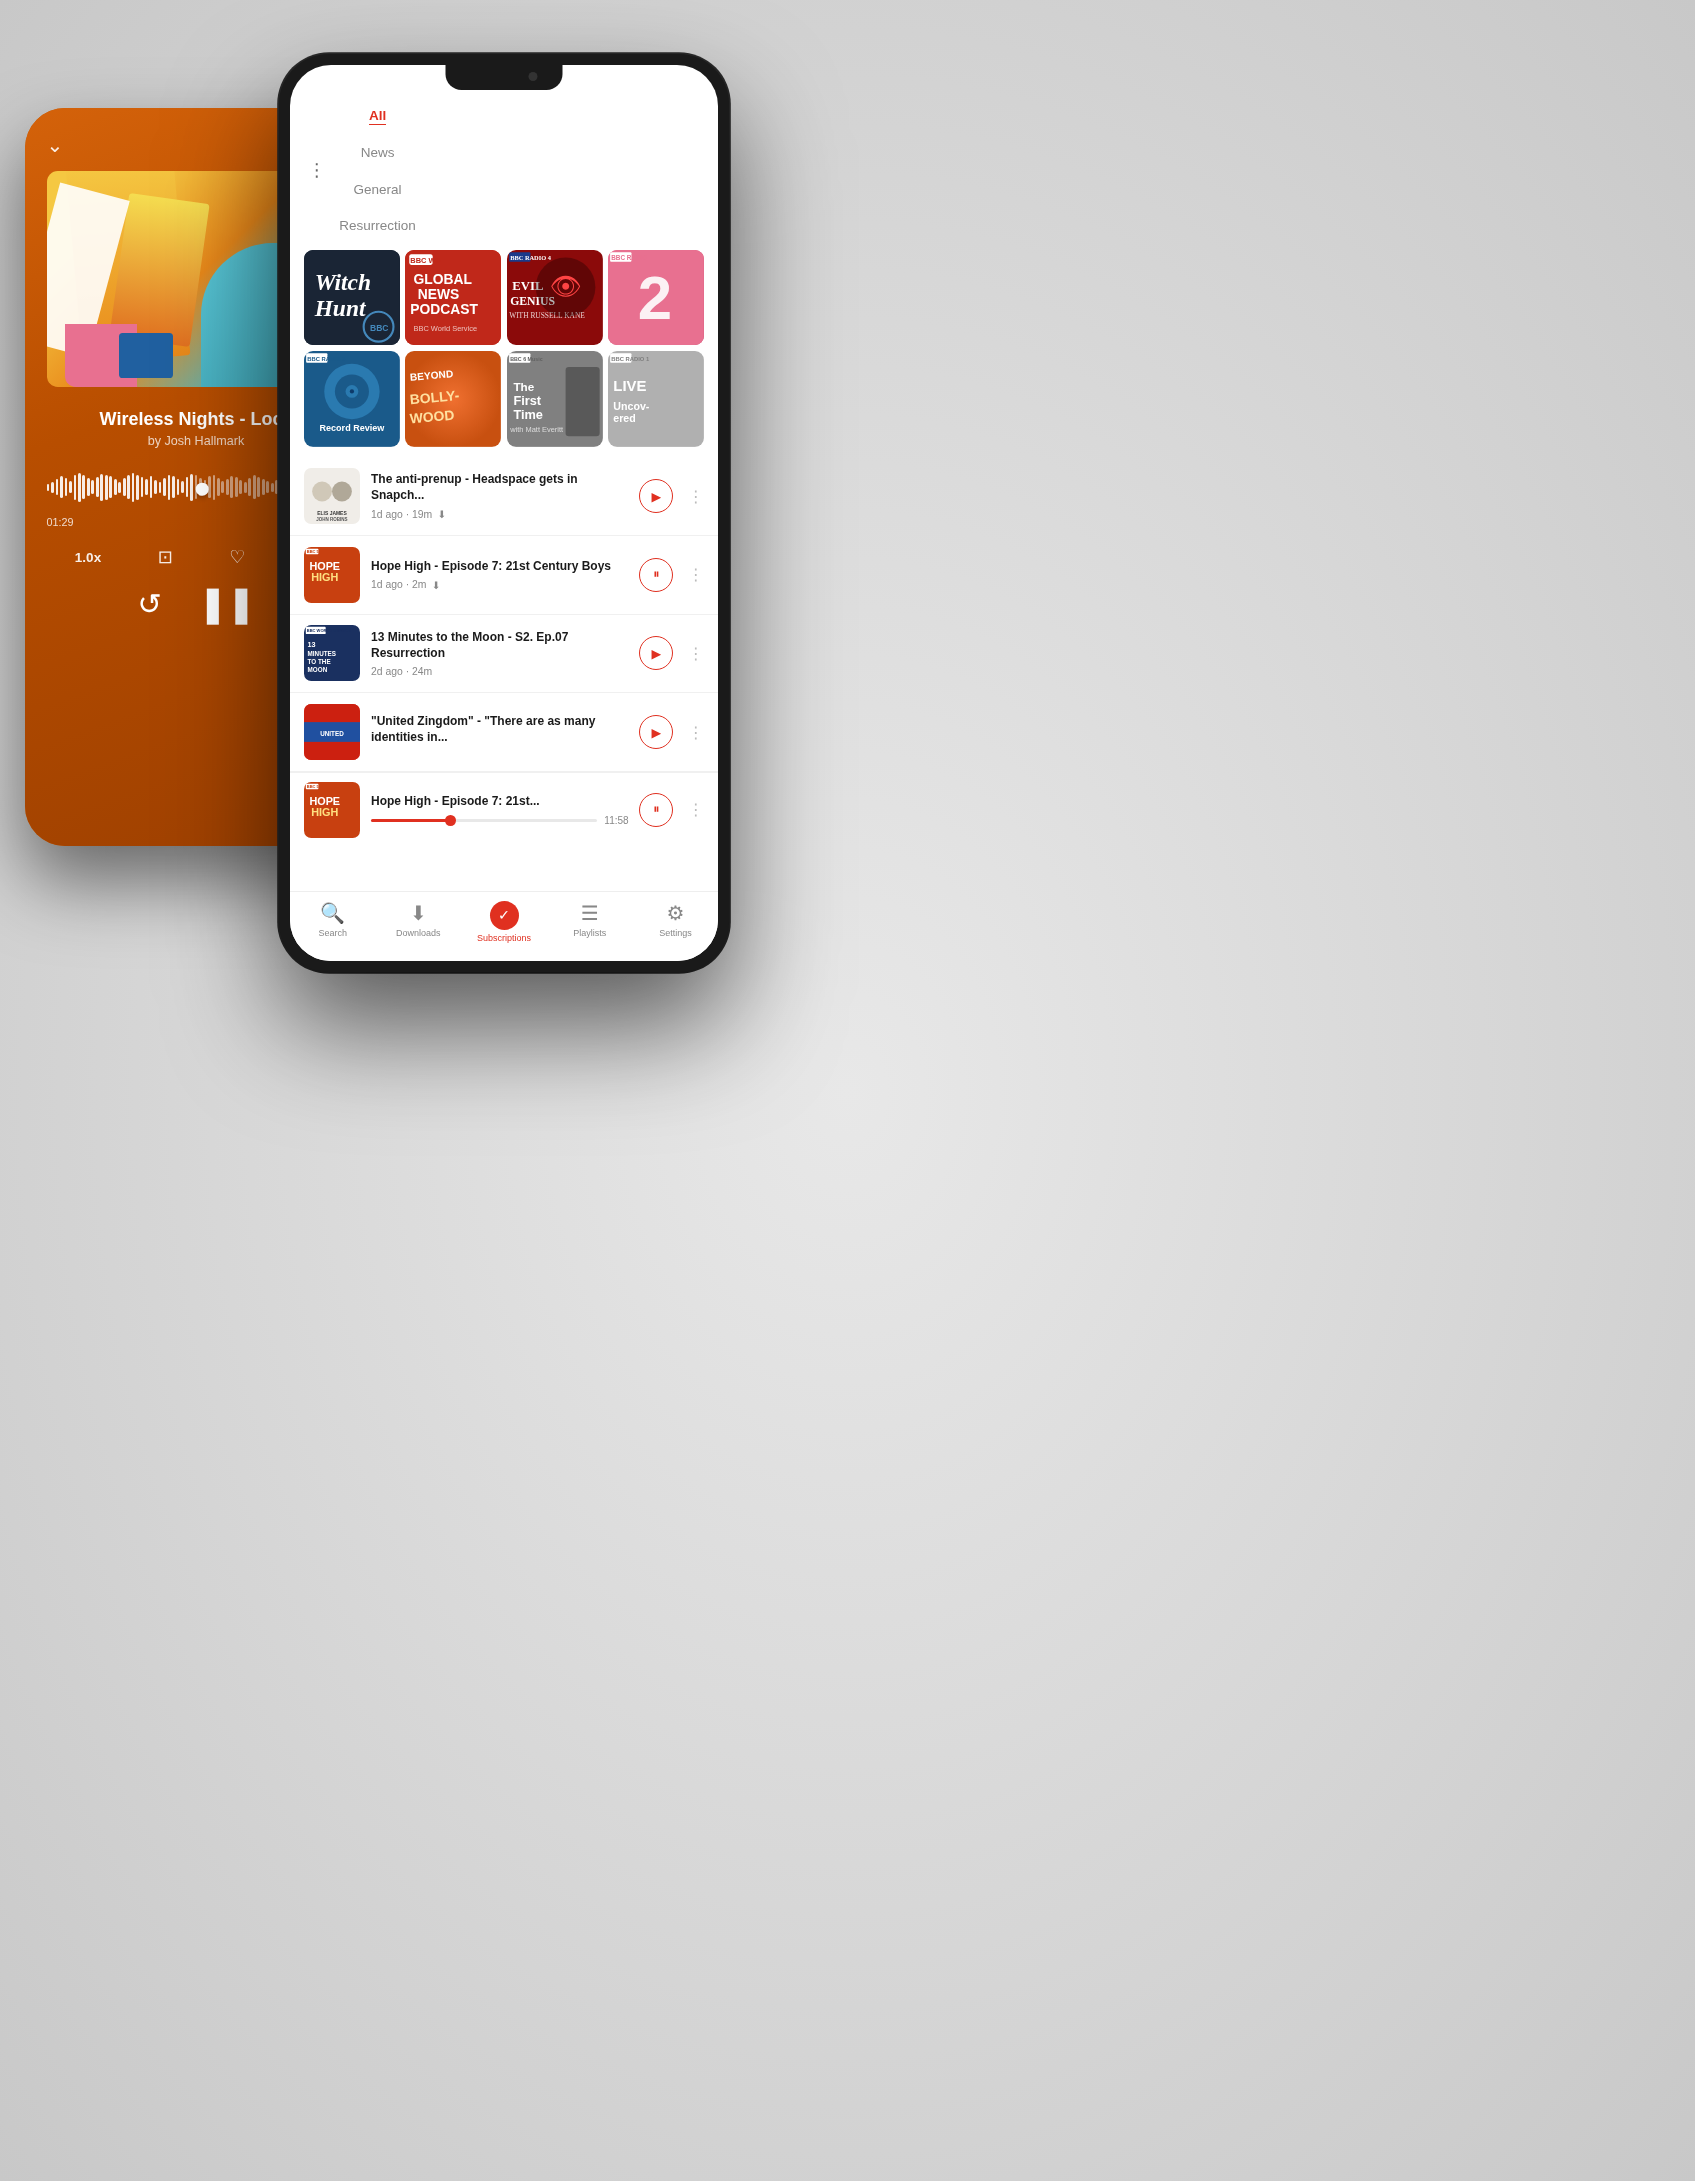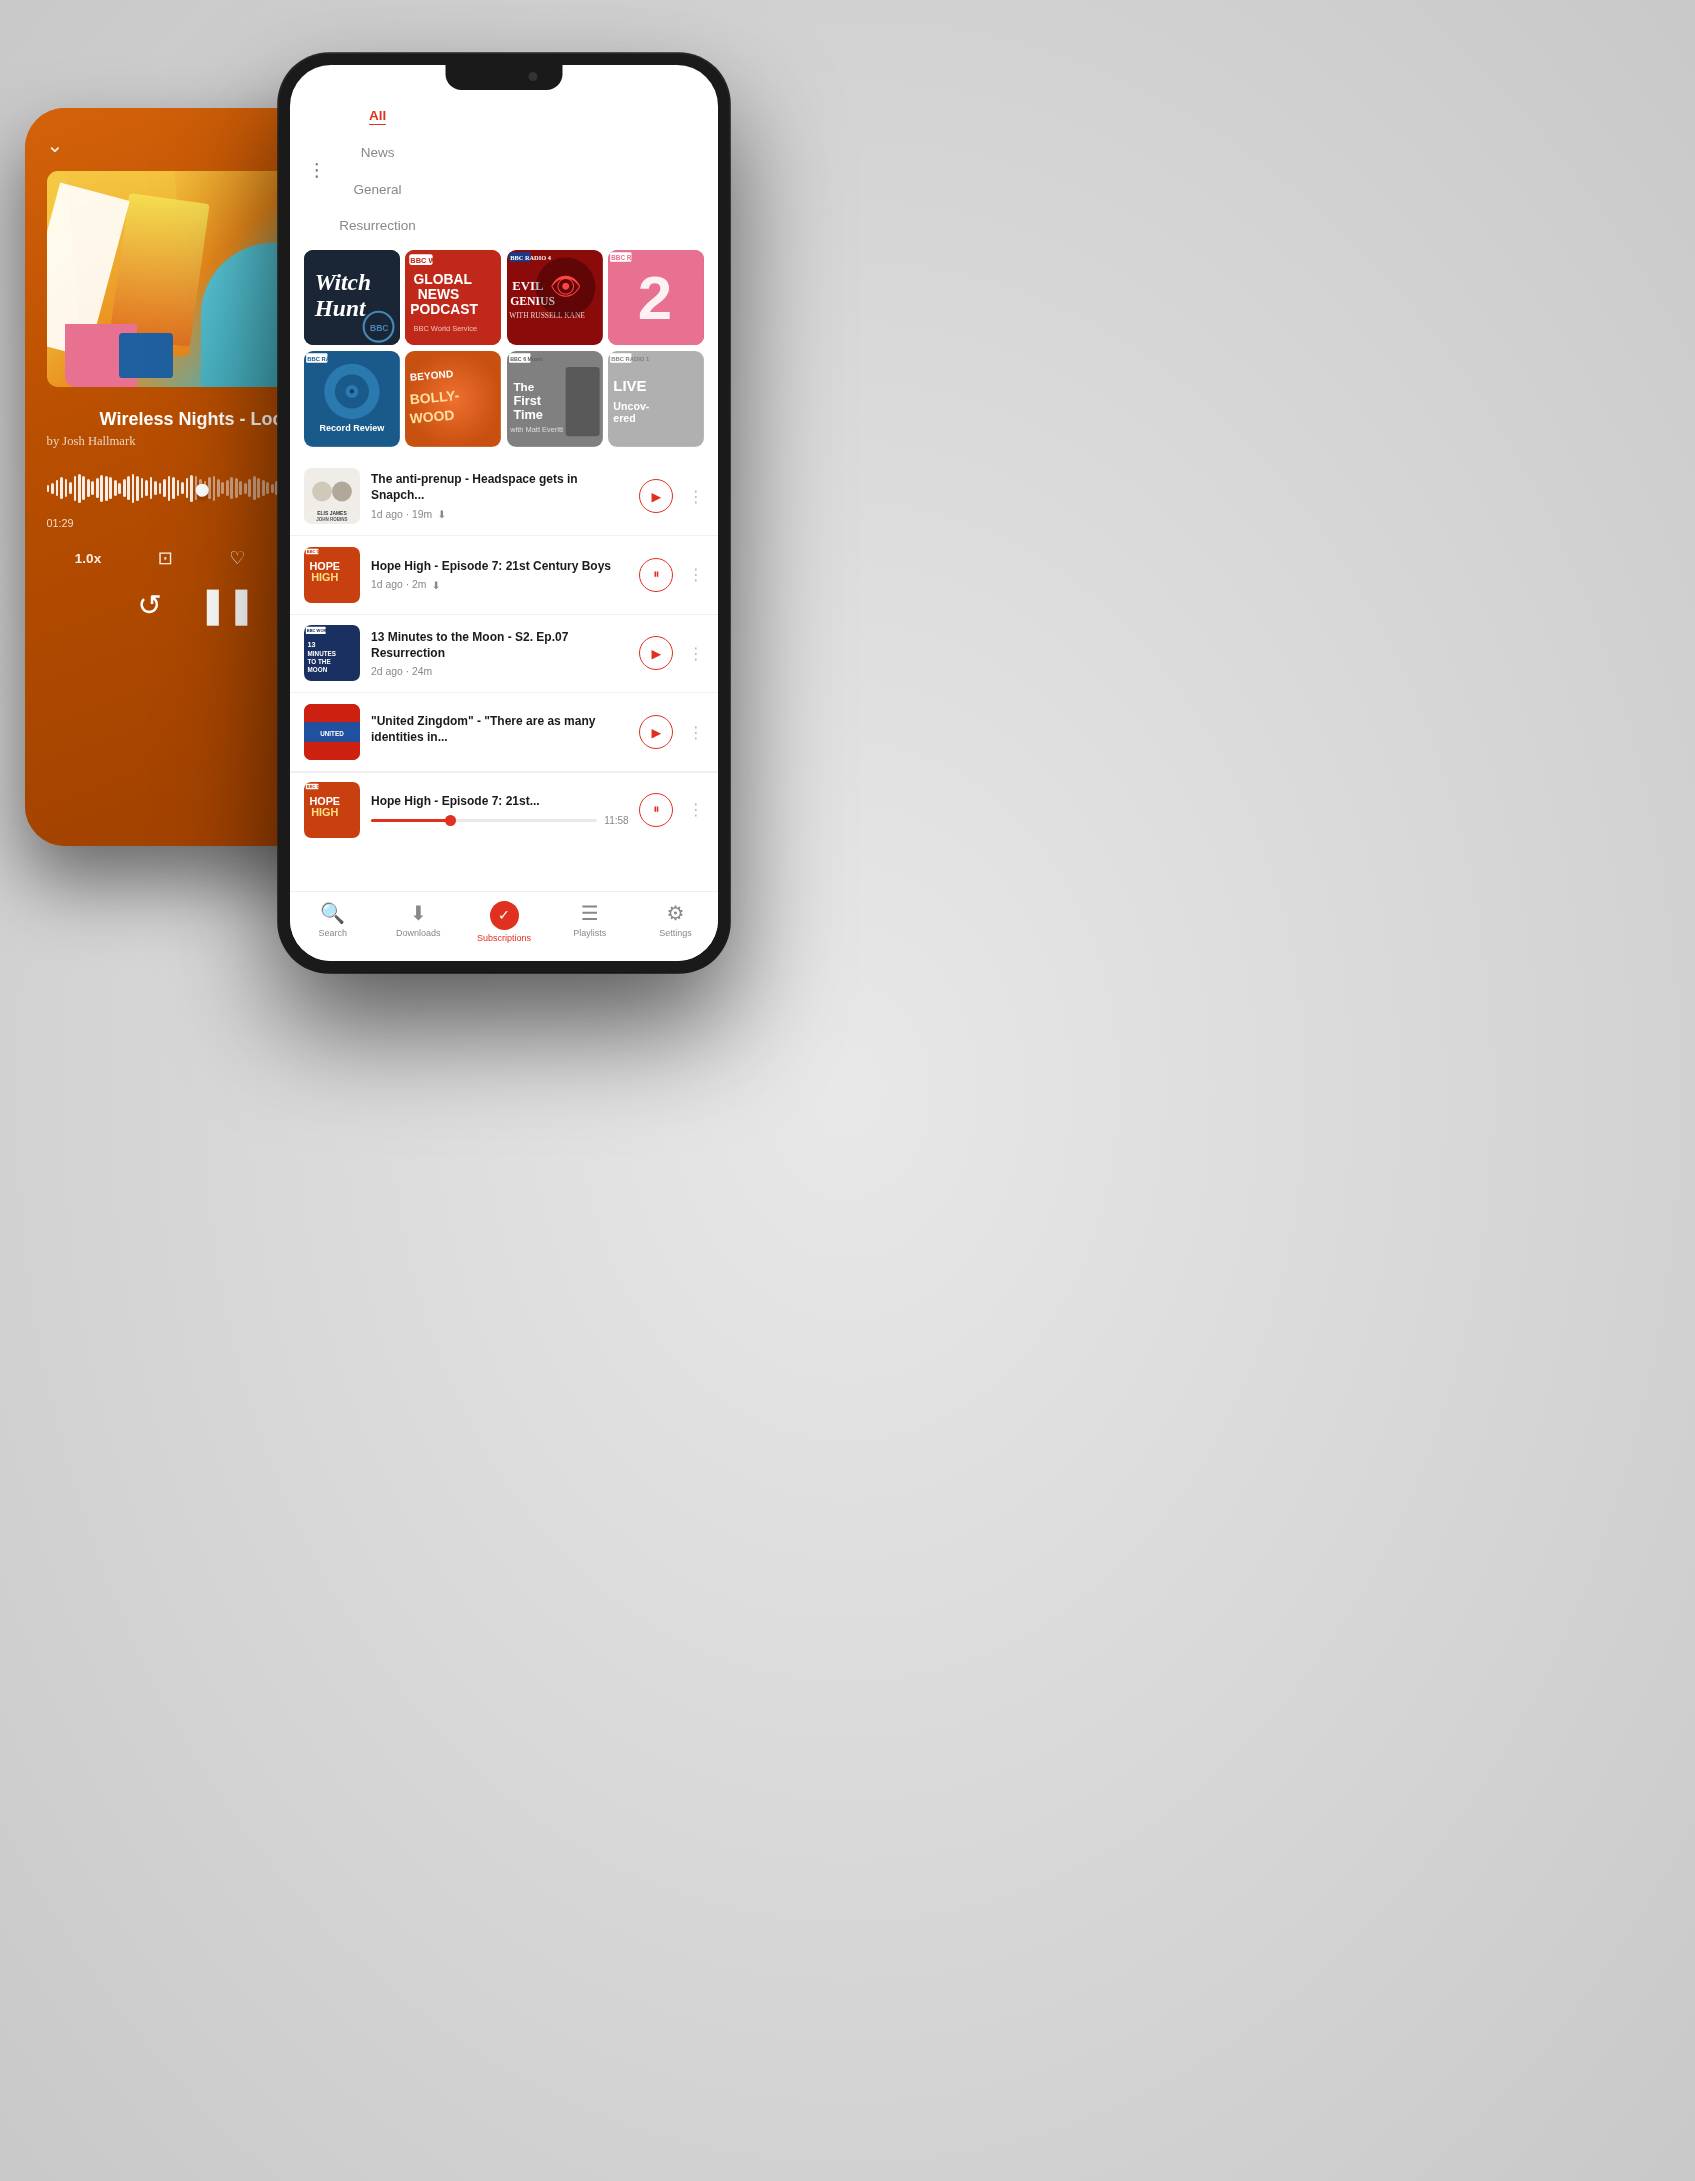--- a/index.html
+++ b/index.html
@@ -105,22 +105,22 @@
     .back-phone-title {
       color: white;
       font-size: 18px;
       font-weight: 700;
       text-align: center;
       margin-bottom: 3.6px;
     }
     .back-phone-subtitle {
       color: rgba(255,255,255,0.75);
       font-size: 12.6px;
+      text-align: center;
       margin-bottom: 21.6px;
-      font-family: Liberation Serif, serif;
     }
     .waveform-container {
       margin-bottom: 7.2px;
       position: relative;
       height: 40px;
     }
     .waveform {
       display: flex;
       align-items: center;
       gap: 1.8px;

